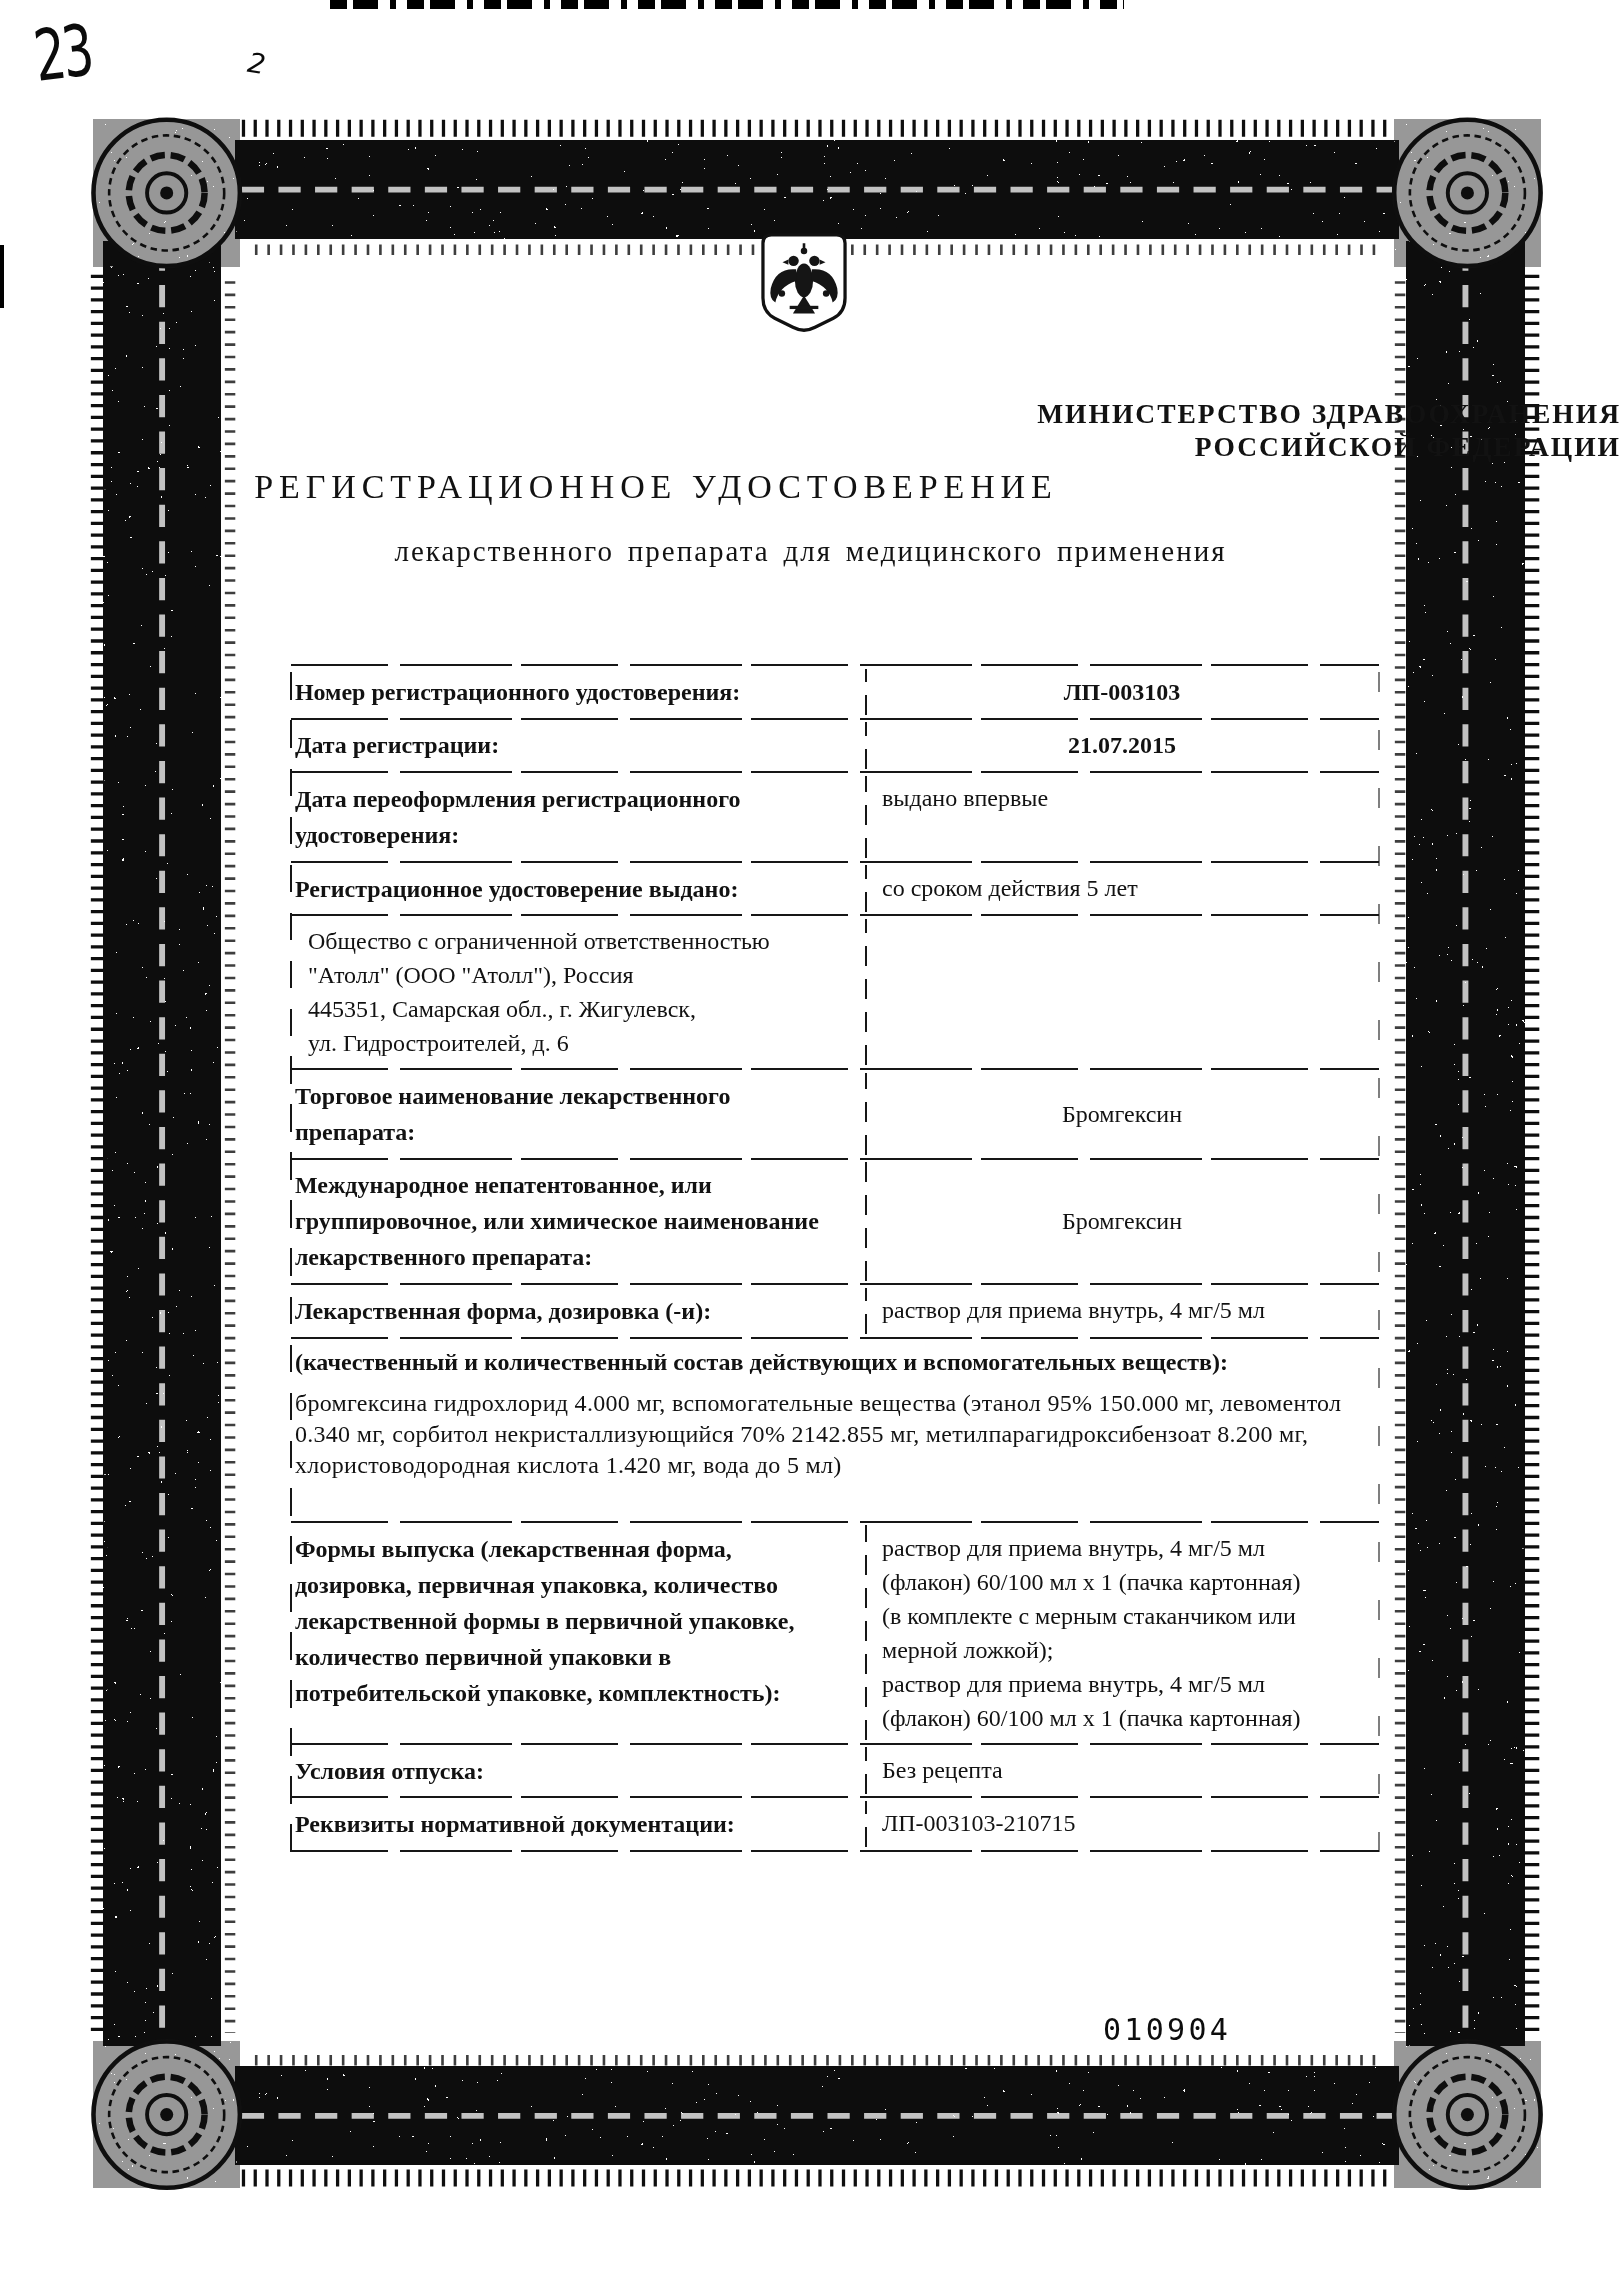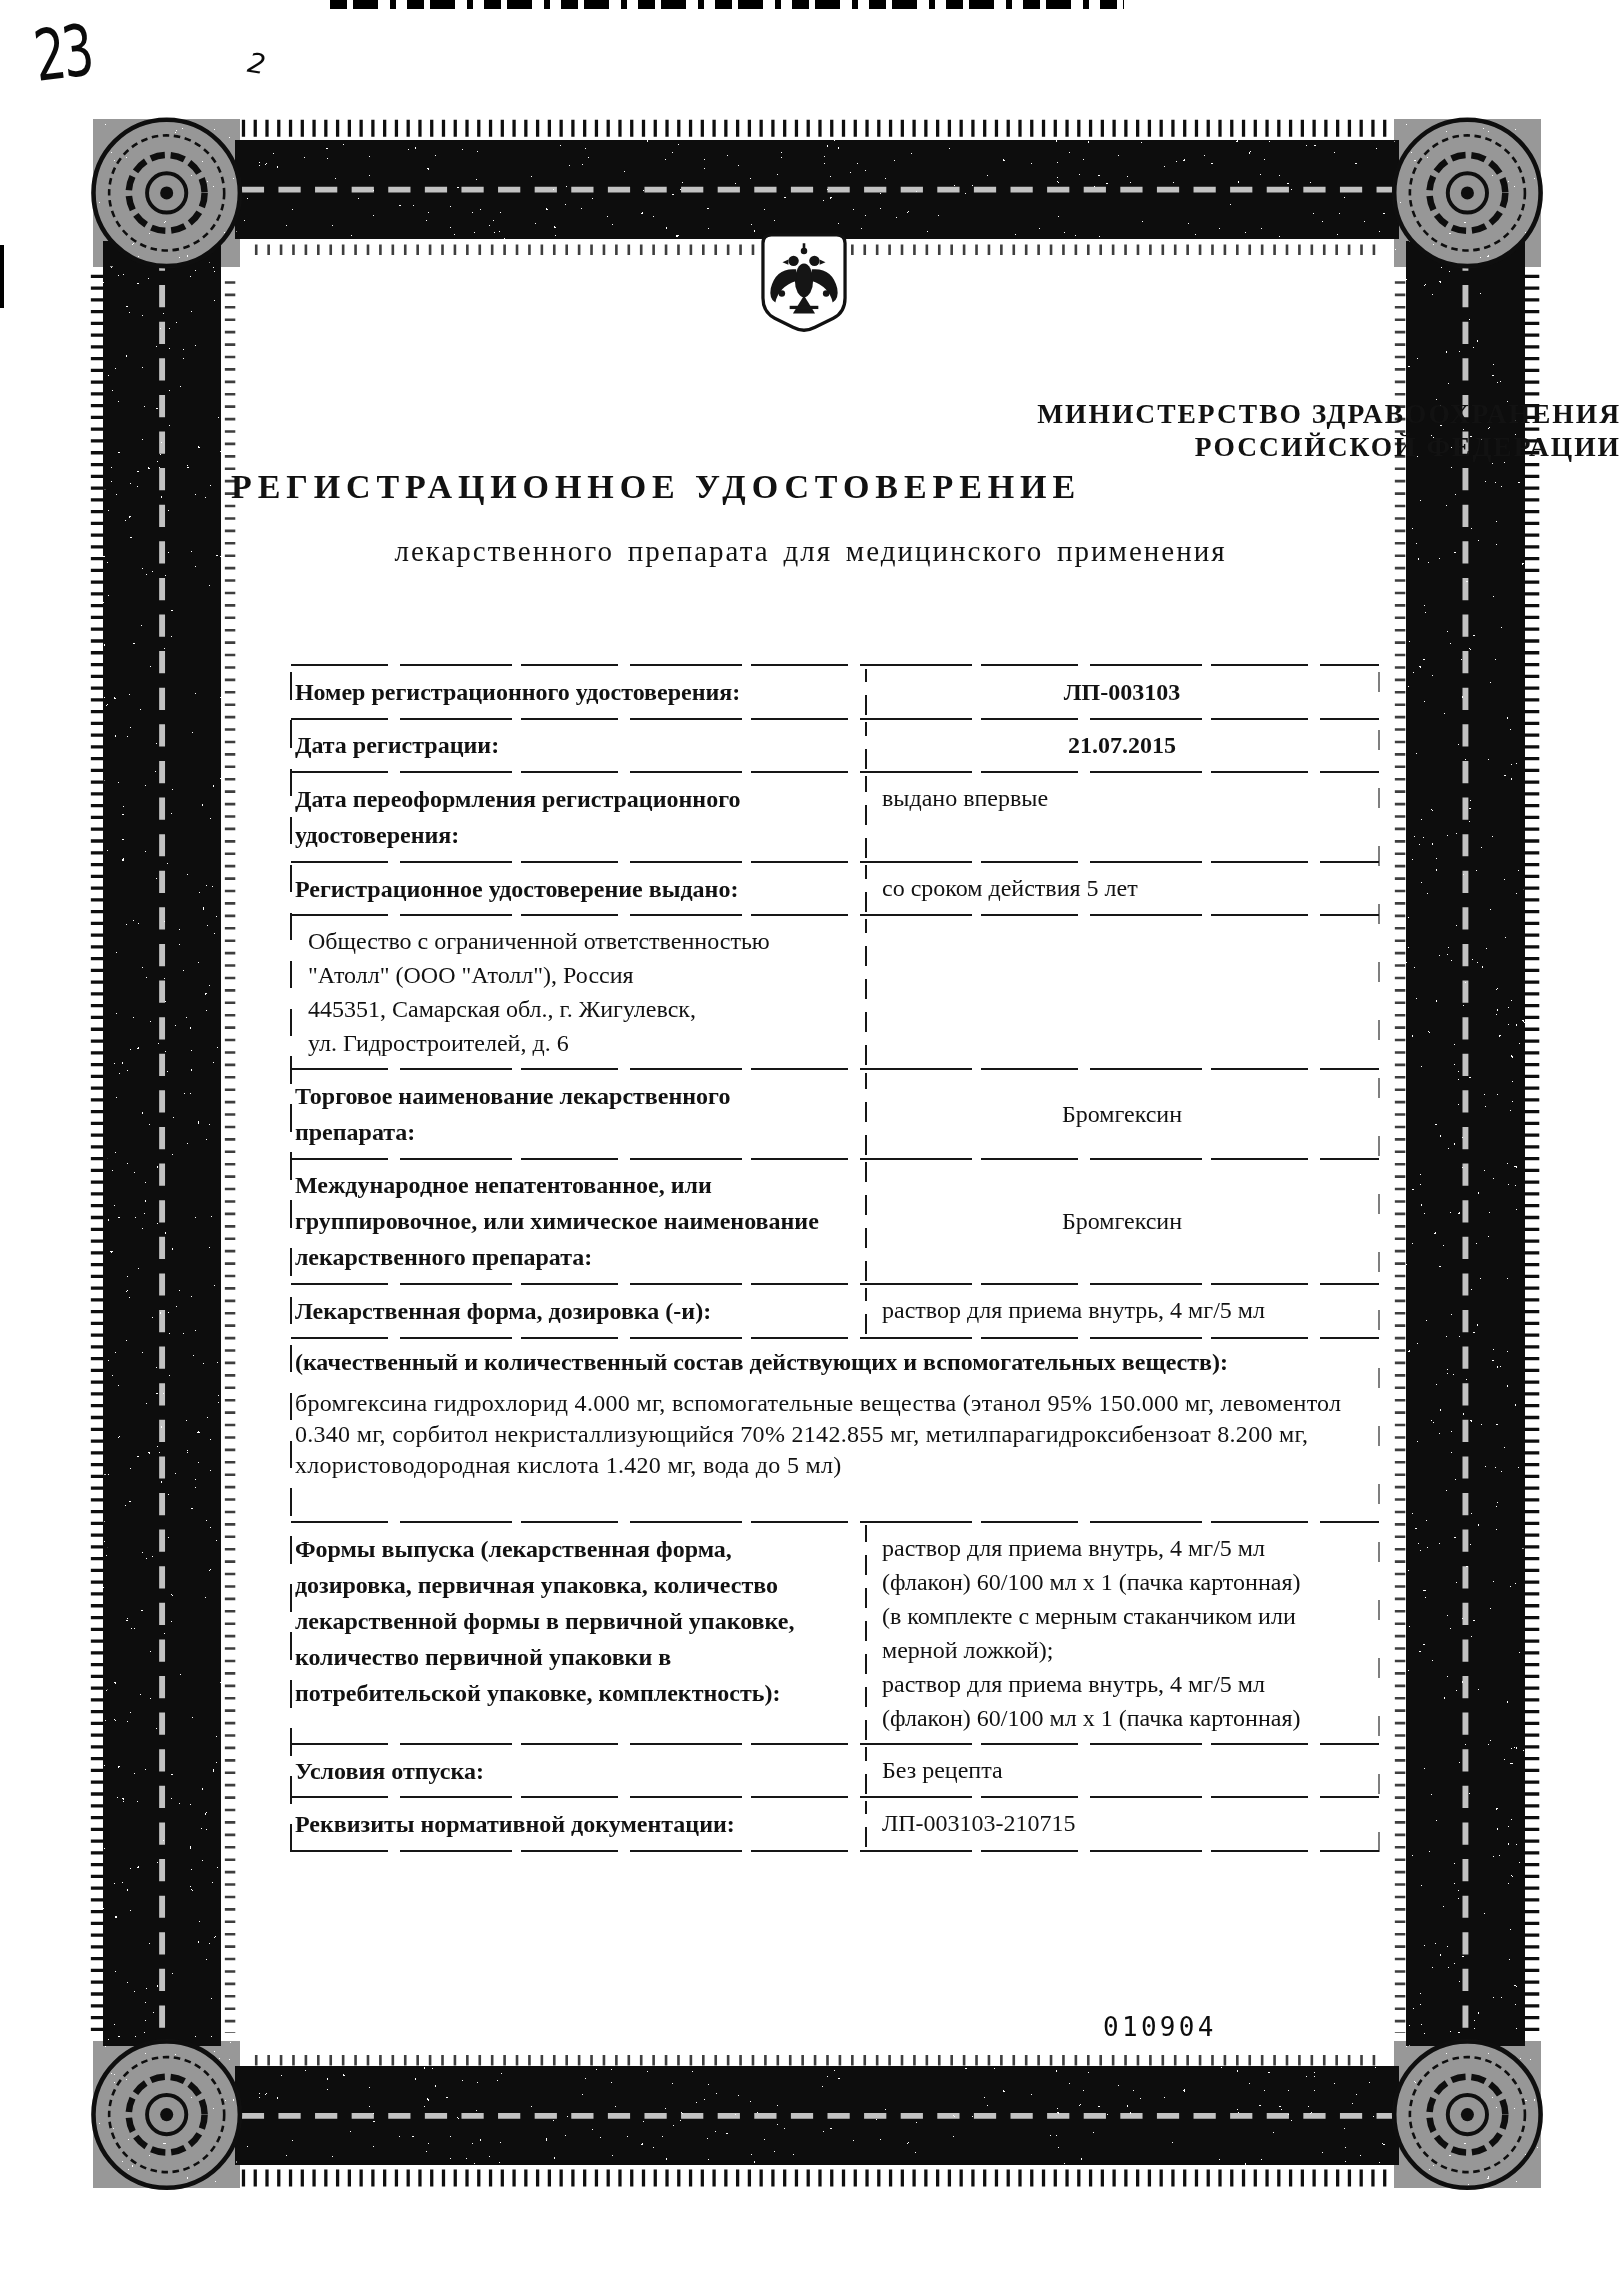--- a/index.html
+++ b/index.html
@@ -14,21 +14,21 @@
     background:repeating-linear-gradient(90deg,#000 0 17px,transparent 17px 23px,#000 23px 48px,transparent 48px 60px,#000 60px 66px,transparent 66px 77px);
   }
   .edge-bar{position:absolute;left:0;top:245px;width:3.9px;height:63px;background:#000;}
   .handwritten{position:absolute;font-family:"DejaVu Sans",sans-serif;color:#0b0b0b;}
   .hw-23{left:27.5px;top:18.3px;font-size:60px;letter-spacing:-3.9px;transform:rotate(-7deg) scale(.82,1.18);}
   .hw-2{left:248px;top:47px;font-size:27.5px;font-style:italic;transform:rotate(9deg);}
   
   .emblem{position:absolute;left:761px;top:232px;}
   .ministry{position:absolute;left:0;top:353px;width:1621px;text-align:right;font-weight:bold;
     font-size:27.5px;line-height:33px;letter-spacing:2px;margin-top:44px;}
-  .doc-title{position:absolute;left:0;top:468px;width:1312px;text-align:center;font-weight:bold;
+  .doc-title{position:absolute;left:0;top:468px;width:1312px;text-align:center;font-weight:normal;
     font-size:34px;letter-spacing:5.9px;margin:0;}
   .doc-subtitle{position:absolute;left:0;top:535px;width:1621px;text-align:center;
     font-size:29px;letter-spacing:2px;word-spacing:4.6px;}
   
   .reg-table{position:absolute;left:275px;top:664px;width:1088px;font-size:24px;margin-left:16px;}
   .hline{height:2px;width:100%;
     background:repeating-linear-gradient(90deg,#161616 0 97px,transparent 97px 109px,#161616 109px 221px,transparent 221px 230px);}
   .row{position:relative;display:flex;}
   .row.split::after{content:"";position:absolute;left:574px;top:2.6px;bottom:2.6px;width:2px;
     background:repeating-linear-gradient(0deg,#161616 0 19.6px,transparent 19.6px 33px);}
@@ -44,21 +44,21 @@
   .preline{white-space:pre-line;}
   .r0{min-height:48px}.r1{min-height:46px}.r2{min-height:78px}.r3{min-height:48px}
   .r4{min-height:144px}.r5{min-height:75px}.r6{min-height:112px}.r7{min-height:47px}
   .r8{min-height:220px}.r9{min-height:44px}.r10{min-height:48px}
   .comp{display:block;min-height:182px;padding:6.5px 3.9px 9.2px 3.9px;box-sizing:border-box;}
   .comp-title{font-weight:bold;line-height:34px;}
   .comp-sub{font-weight:bold;line-height:34px;margin-bottom:9.2px;}
   .comp-body{line-height:31px;letter-spacing:0.3px;}
   
   .serial{position:absolute;left:1103px;top:2012px;font-family:"DejaVu Sans Mono",monospace;
-    font-size:26px;letter-spacing:3.3px;color:#0d0d0d;}
+    font-size:30px;letter-spacing:3.3px;color:#0d0d0d;}
 </style>
 </head>
 <body>
 
 <div class="page">
 
   <svg class="frame-svg" viewBox="0 0 2480 3494" xmlns="http://www.w3.org/2000/svg">
     <defs>
       <filter id="specks" x="0" y="0" width="100%" height="100%">
         <feTurbulence type="fractalNoise" baseFrequency="0.17" numOctaves="3" seed="11" stitchTiles="stitch" result="n"></feTurbulence>

